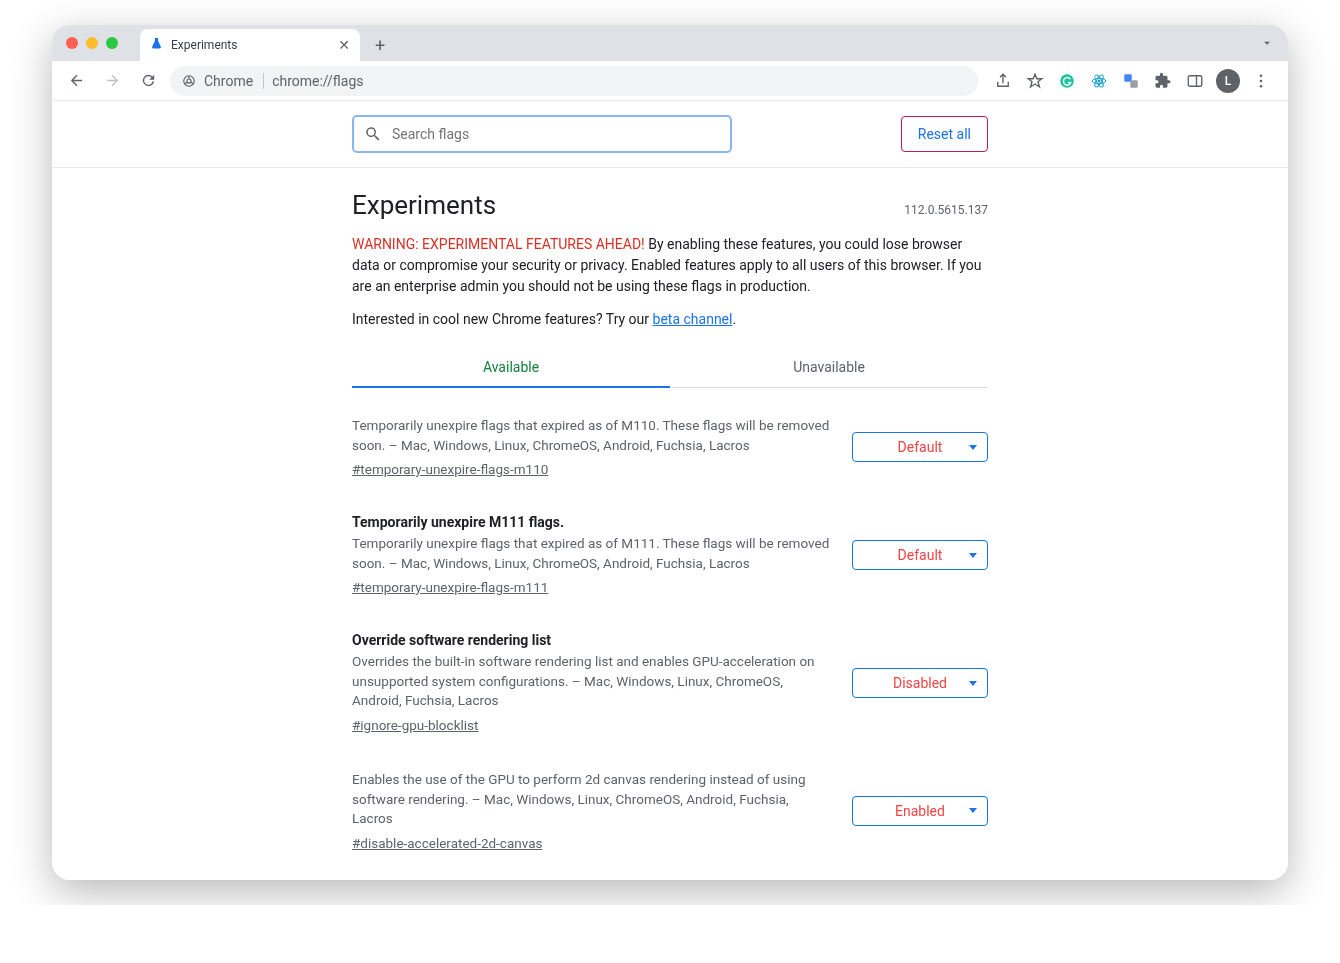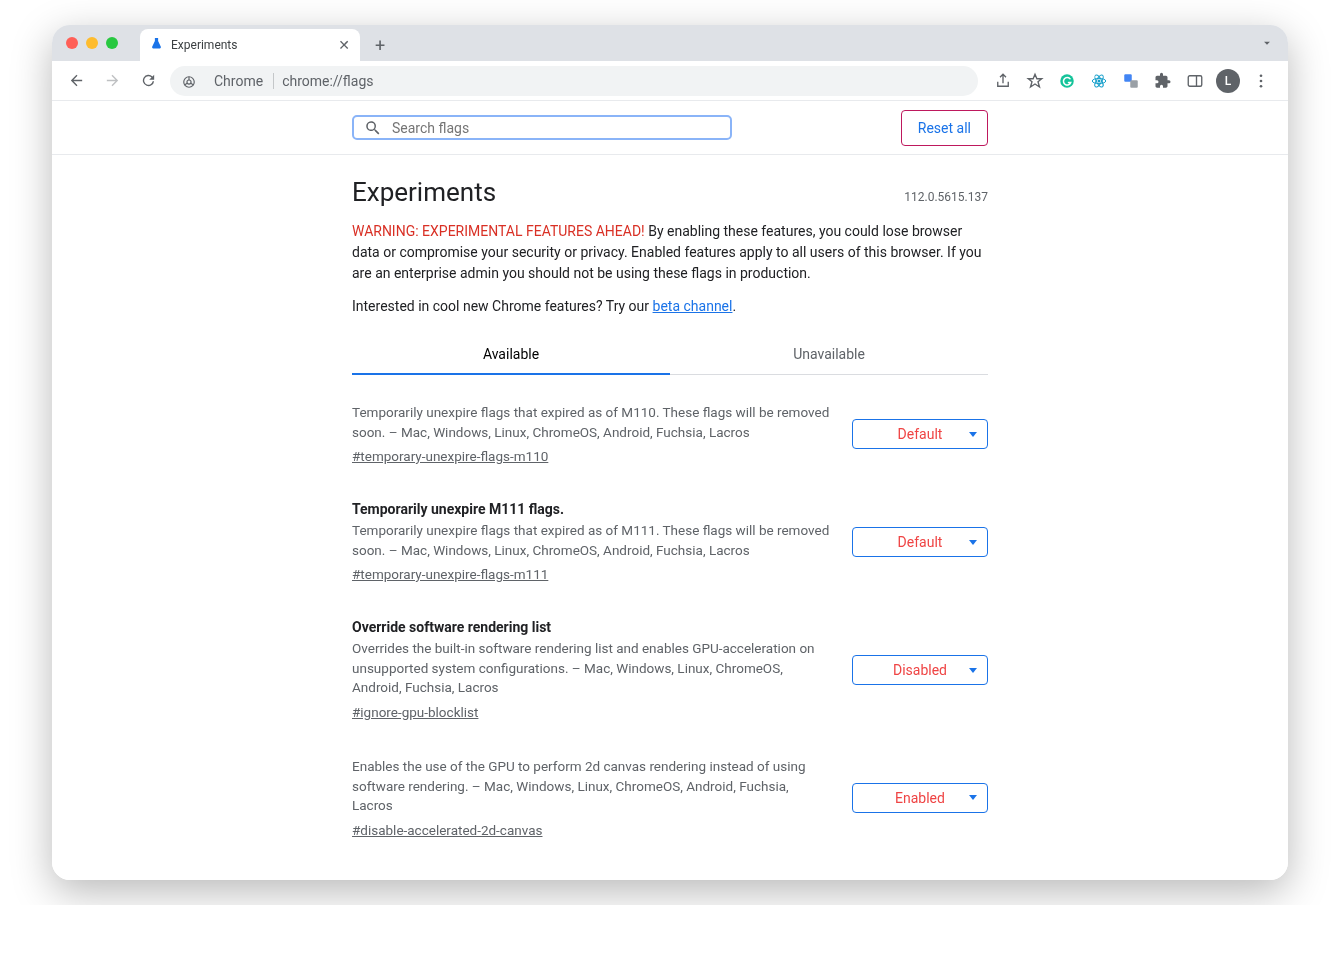--- a/index.html
+++ b/index.html
@@ -11,42 +11,42 @@
 .dot.r{background:#ff5f57;}.dot.y{background:#febc2e;}.dot.g{background:#28c840;}
 .tab{margin-left:76px;width:220px;height:32px;background:#fff;border-radius:8px 8px 0 0;display:flex;align-items:center;padding:0 10px;font-size:12px;color:#3c4043;gap:8px;}
 .tab-close{margin-left:auto;font-size:14px;color:#5f6368;}
 .newtab{width:28px;height:28px;display:flex;align-items:center;justify-content:center;color:#5f6368;font-size:18px;margin-left:6px;margin-bottom:2px;}
 .chev{position:absolute;right:14px;top:10px;color:#5f6368;}
 .toolbar{height:40px;background:#fff;border-bottom:1px solid #e8eaed;display:flex;align-items:center;padding:0 10px;gap:8px;}
 .navbtn{width:28px;height:28px;display:flex;align-items:center;justify-content:center;color:#5f6368;border-radius:50%;}
 .navbtn svg{width:17px;height:17px;}
 .navbtn.dis{opacity:.4;}
 .omnibox{flex:1;height:30px;background:#f1f3f4;border-radius:15px;display:flex;align-items:center;padding:0 12px;font-size:14px;color:#5f6368;gap:8px;}
-.omni-chip{display:flex;align-items:flex-end;gap:18px;padding-right:10px;border-right:1px solid #c4c7c9;}
+.omni-chip{display:flex;align-items:center;gap:8px;padding-right:10px;border-right:1px solid #c4c7c9;}
 .omni-url{color:#5f6368;}
 .ext-row{display:flex;align-items:center;gap:10px;padding:0 6px;}
 .ext{width:22px;height:22px;display:flex;align-items:center;justify-content:center;}
 .ext svg{width:18px;height:18px;}
 .avatar{width:24px;height:24px;border-radius:50%;background:#5f6368;color:#fff;display:flex;align-items:center;justify-content:center;font-size:12px;font-weight:500;}
 .content{flex:1;overflow:hidden;background:#fff;}
 .searchrow{display:flex;align-items:center;justify-content:flex-start;padding:14px 0 14px 0;border-bottom:1px solid #e8eaed;position:relative;}
-.searchwrap{margin-left:300px;width:380px;height:25px;border:2px solid #8ab4f8;border-radius:5px;display:flex;align-items:center;padding:0 10px;gap:10px;color:#5f6368;}
+.searchwrap{margin-left:300px;width:380px;height:38px;border:2px solid #8ab4f8;border-radius:5px;display:flex;align-items:center;padding:0 10px;gap:10px;color:#5f6368;}
 .searchwrap input{border:none;outline:none;font-size:14px;flex:1;background:transparent;}
 .reset{position:absolute;right:300px;height:36px;padding:12px 16px;border:1px solid #be185d;border-radius:4px;background:#fff;color:#1a73e8;font-size:14px;display:flex;align-items:center;}
 .inner{max-width:636px;margin:0 auto;padding-top:22px;}
 .hdr{display:flex;align-items:baseline;justify-content:space-between;margin-bottom:14px;}
 .hdr h1{font-size:26px;font-weight:400;color:#202124;}
 .ver{font-size:12px;color:#5f6368;}
 .warn{font-size:14px;color:#202124;line-height:1.5;margin-bottom:14px;}
 .warn b{color:#d93025;font-weight:400;}
 .beta{font-size:14px;color:#202124;margin-bottom:20px;}
 .beta a{color:#1a73e8;text-decoration:underline;}
 .tabs{display:flex;border-bottom:1px solid #dadce0;}
 .tabitem{flex:1;text-align:center;padding:12px 0;font-size:14px;color:#5f6368;position:relative;cursor:pointer;}
-.tabitem.active{color:#000000;}
+.tabitem.active{color:#15803d;}
 .tabitem.active::after{content:"";position:absolute;left:0;right:0;bottom:-1px;height:2.5px;background:#1a73e8;}
 .flags{padding-top:28px;}
 .flag{display:flex;gap:20px;margin-bottom:36px;}
 .flag-body{flex:1;}
 .ft{font-size:14px;font-weight:700;color:#202124;margin-bottom:4px;}
 .fd{font-size:13.5px;color:#5f6368;line-height:1.45;margin-bottom:4px;}
 .fl{font-size:13.5px;color:#5f6368;text-decoration:underline;}
 .sel{width:136px;height:30px;border:1px solid #1a73e8;border-radius:4px;color:#ef4444;font-size:14px;background:#fff;display:flex;align-items:center;justify-content:center;gap:6px;align-self:center;position:relative;}
 .sel::after{content:"";position:absolute;right:10px;width:0;height:0;border-left:4px solid transparent;border-right:4px solid transparent;border-top:5px solid #1a73e8;}
 .flask{display:inline-block;}

